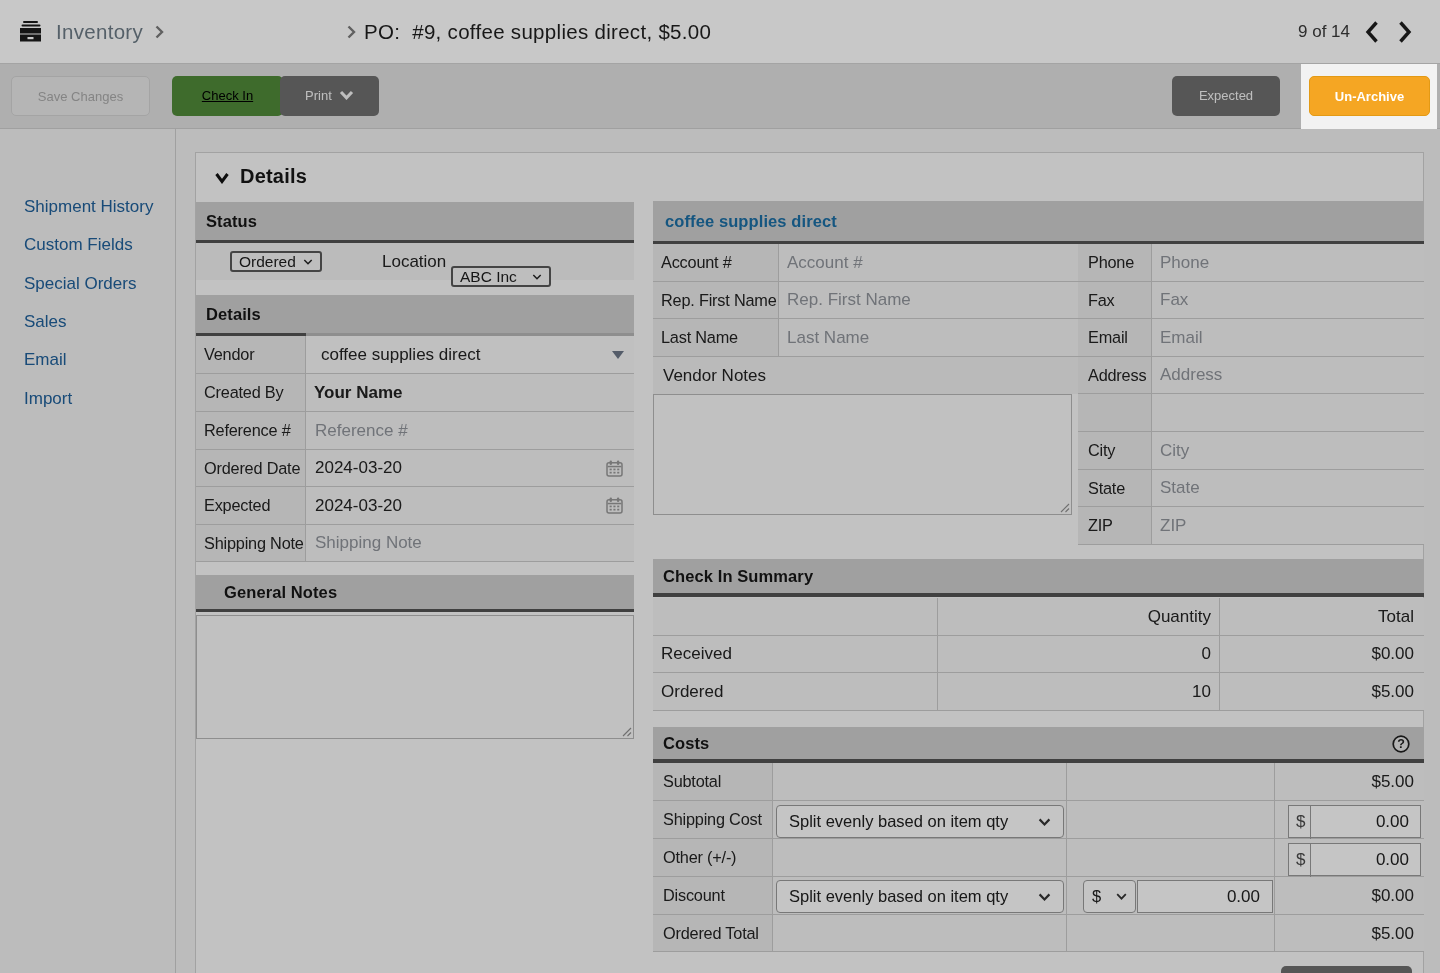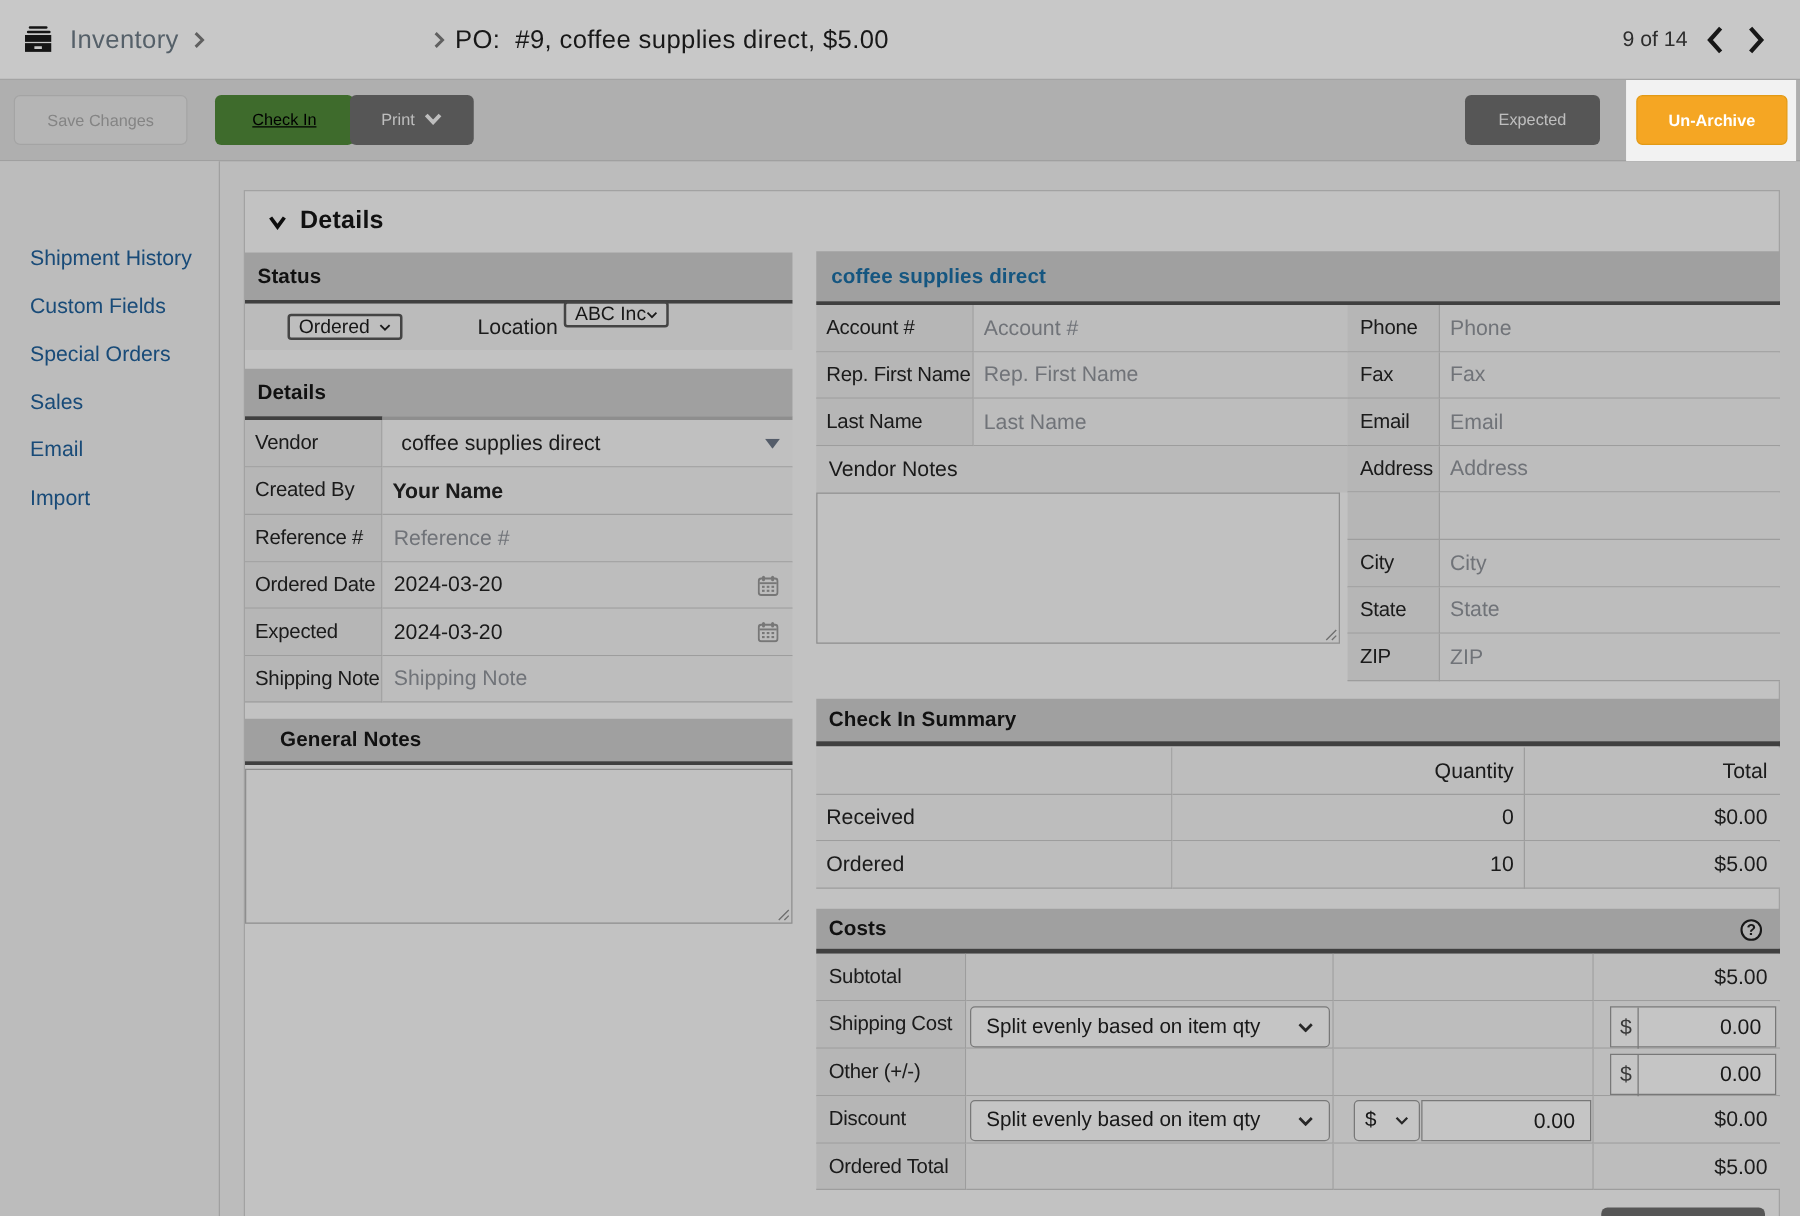--- a/index.html
+++ b/index.html
@@ -114,21 +114,21 @@
   </div>
 <div class="darkline" style="left:196px;top:240px;width:438px;height:3px;"></div>
 
 <div class="cell rowbg" style="left:196px;top:243px;width:438px;height:37px;"></div>
 <div class="selbox" style="left:230px;top:251px;width:92px;height:21px;">Ordered<span style="flex:1"></span><svg width="10" height="6" viewBox="0 0 11 7">
       <path d="M1.2 1.2 L5.5 5.6 L9.8 1.2" stroke="#222" stroke-width="1.7" fill="none"></path>
     </svg></div>
 <div class="cell" style="left:382px;top:243px;width:70px;height:37px;font-size:17px;color:#232323;">
     <div class="in" style="left:0">Location</div>
   </div>
-<div class="selbox" style="left:451px;top:241px;width:84px;height:21px;">ABC Inc<span style="flex:1"></span><svg width="10" height="6" viewBox="0 0 11 7">
+<div class="selbox" style="left:451px;top:266px;width:100px;height:21px;">ABC Inc<span style="flex:1"></span><svg width="10" height="6" viewBox="0 0 11 7">
       <path d="M1.2 1.2 L5.5 5.6 L9.8 1.2" stroke="#222" stroke-width="1.7" fill="none"></path>
     </svg></div>
 <div class="sh" style="left:196px;top:295px;width:438px;height:38px;">
     <div class="t " style="left:10px;">Details</div>
   </div>
 <div class="darkline" style="left:196px;top:333px;width:110px;height:3px;"></div>
 <div class="darkline" style="left:306px;top:333px;width:328px;height:3px;background:#b5b5b5;"></div>
 
 <div class="cell lab bb br" style="left:196px;top:336px;width:110px;height:38px;">
     <div class="in" style="left:8px;">Vendor</div>

